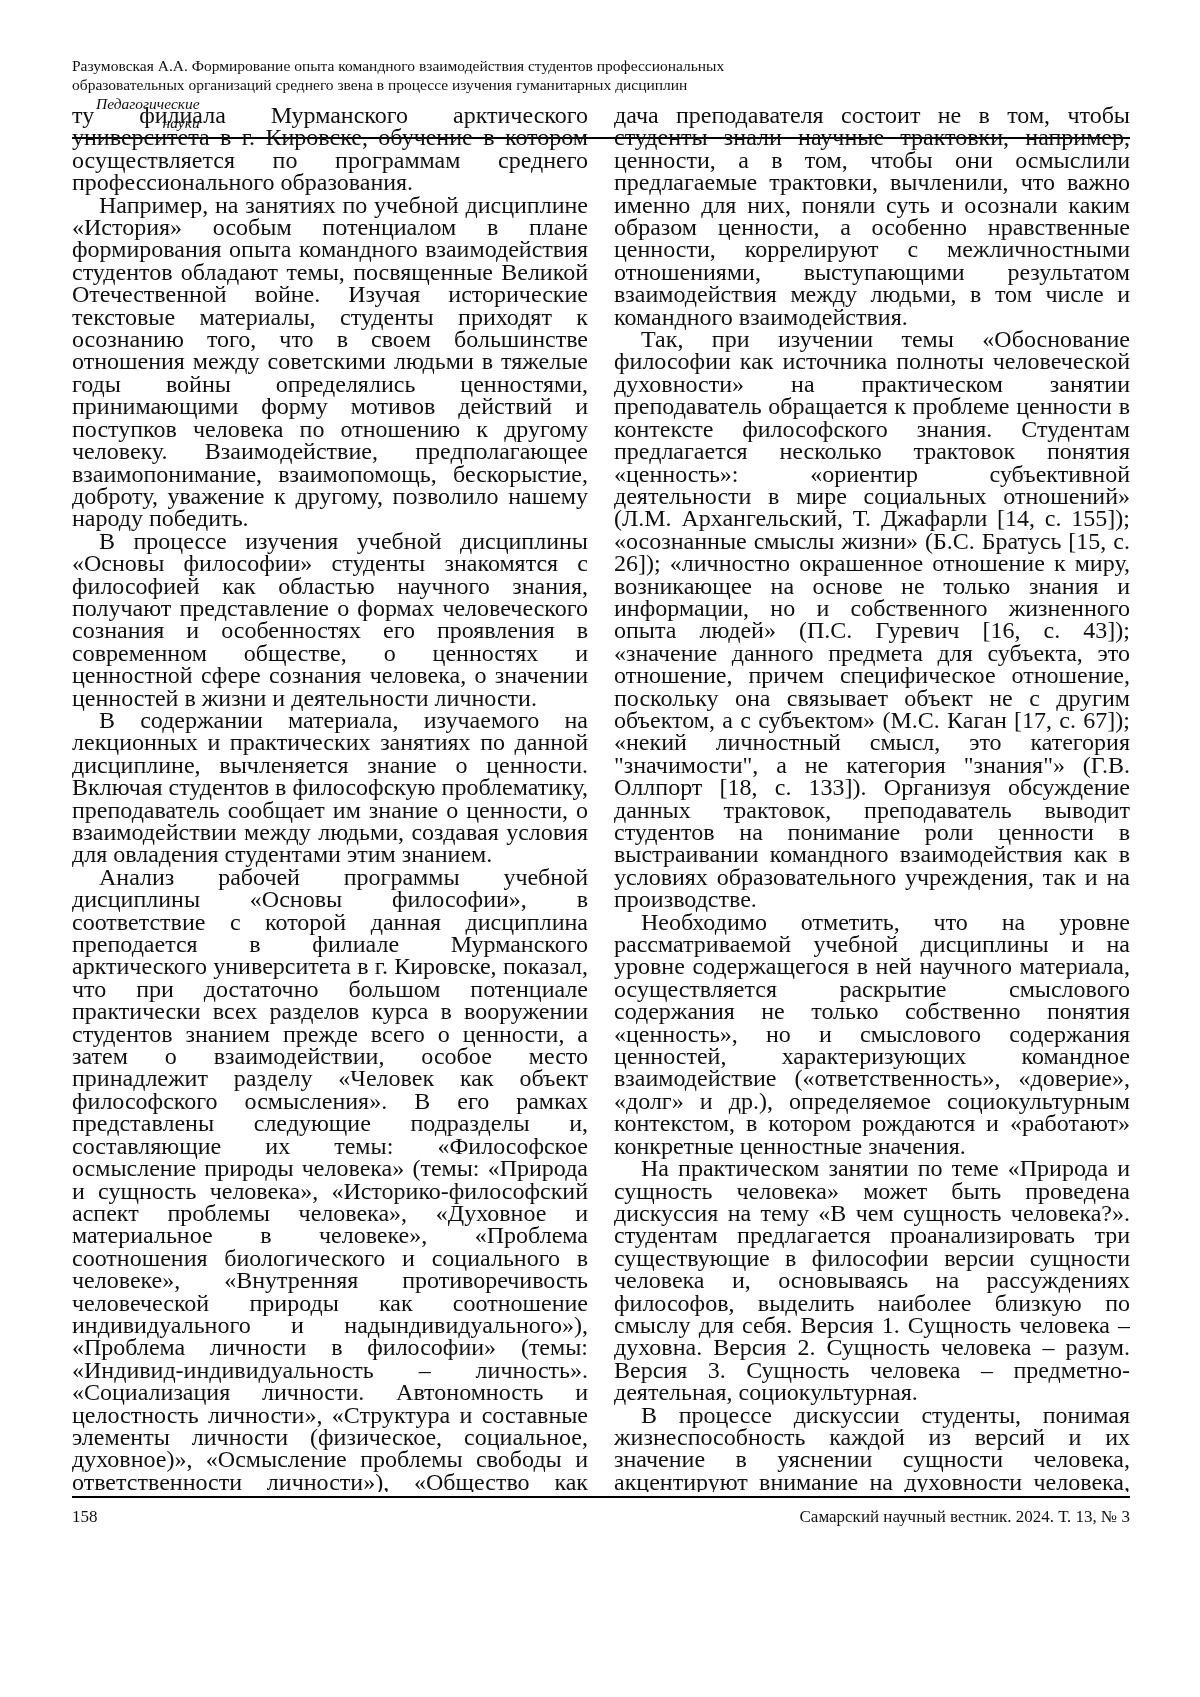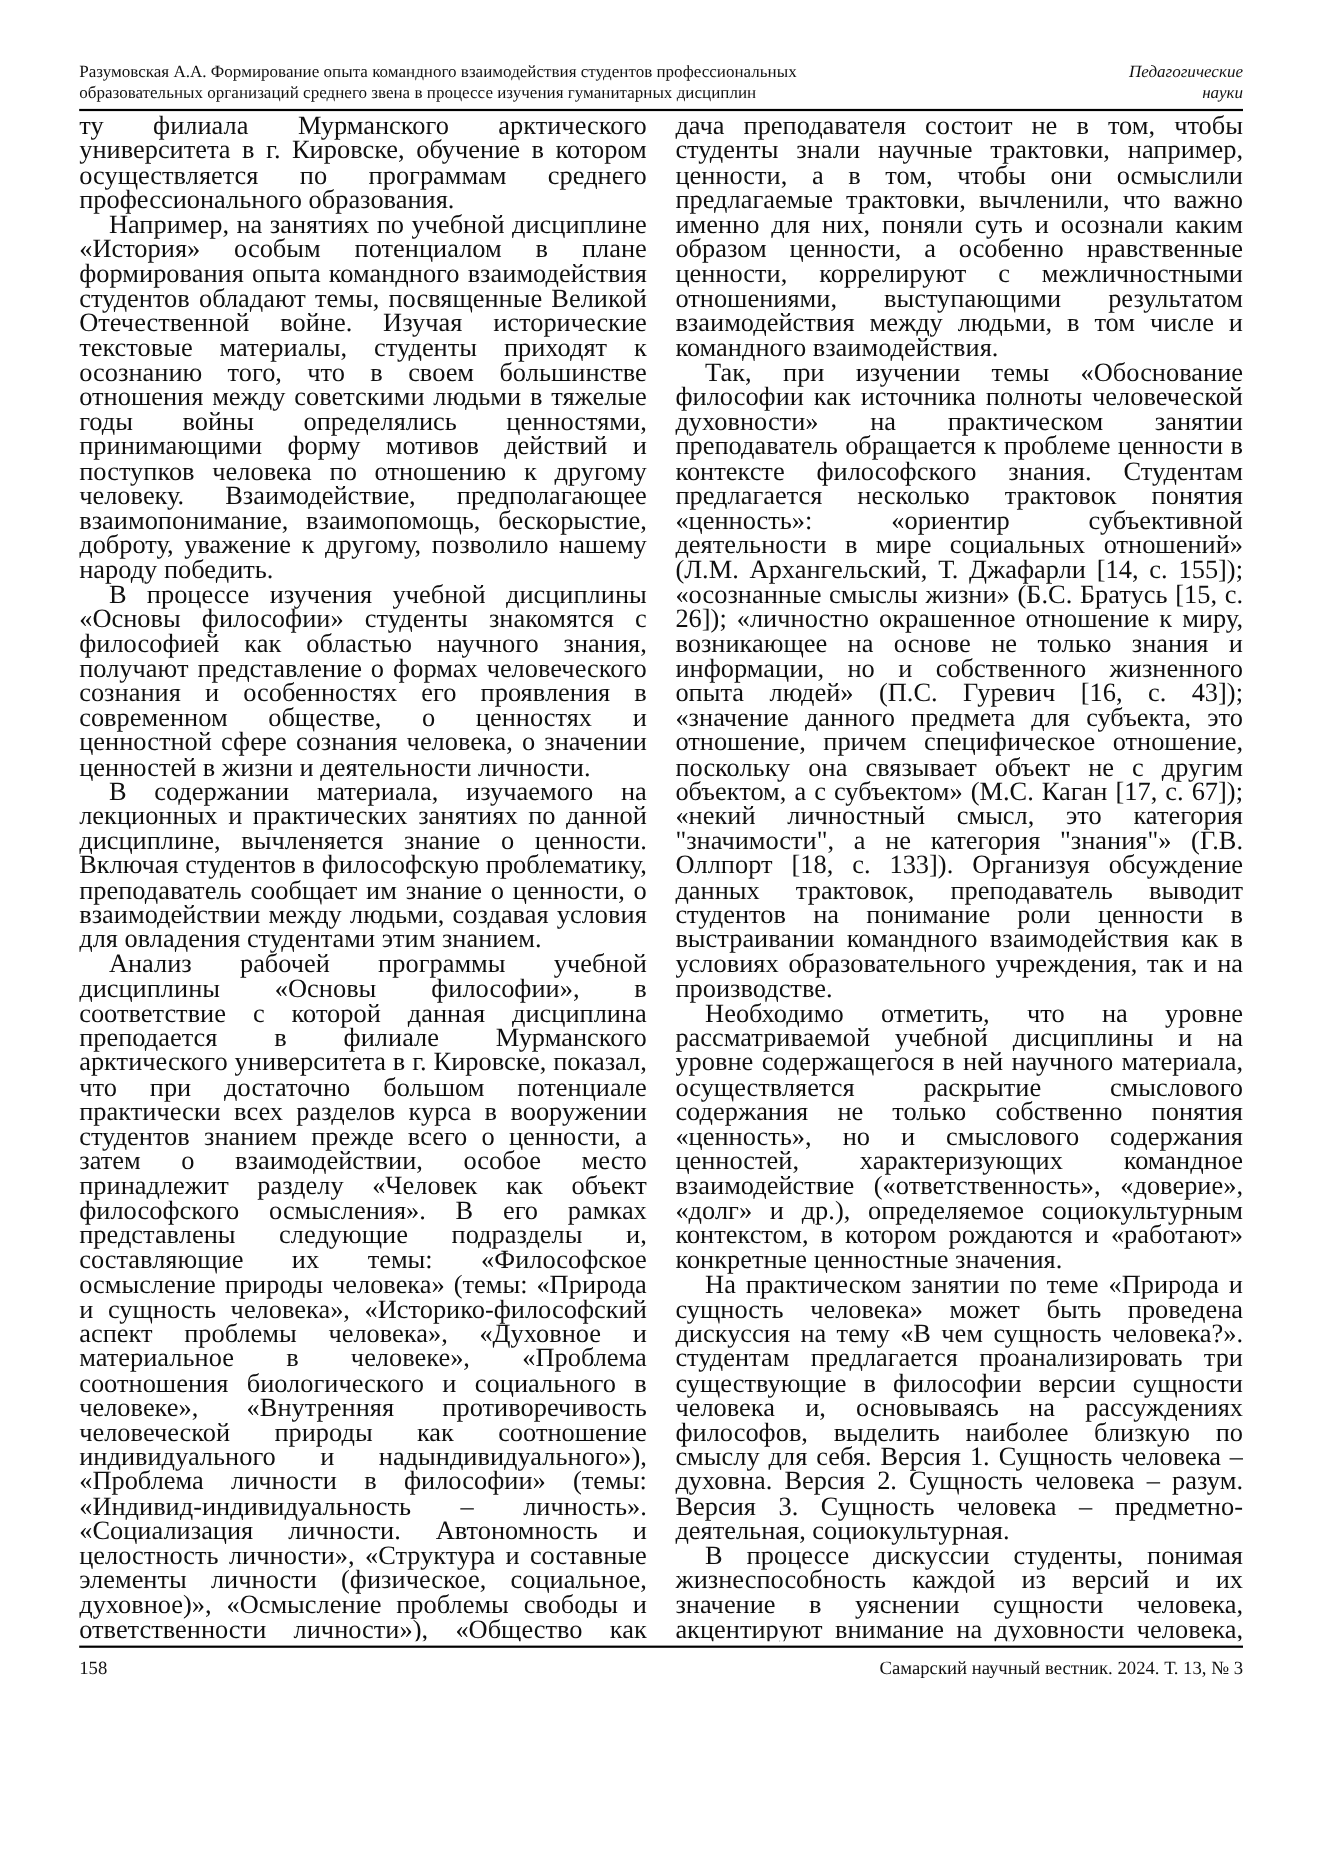--- a/index.html
+++ b/index.html
@@ -15,20 +15,21 @@
     margin:0 auto;
     background:#ffffff;
     overflow:hidden;
   }
   .header {
     position:absolute; left:72px; right:70px; top:56px;
     display:flex; justify-content:space-between; align-items:flex-start;
     font-size:15.5px; line-height:19px;
     padding-bottom:5px;
     border-bottom:2px solid #000;
+    flex-direction:column;
   }
   .head-left { max-width:800px; }
   .head-right {
     font-style:italic;
     text-align:right;
     white-space:nowrap;
     padding-left:24px;
   }
   .content {
     position:absolute; left:72px; top:104px;

